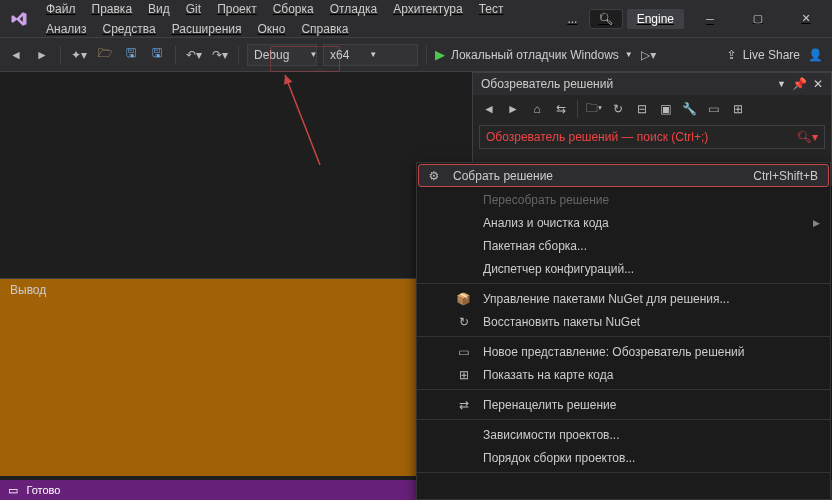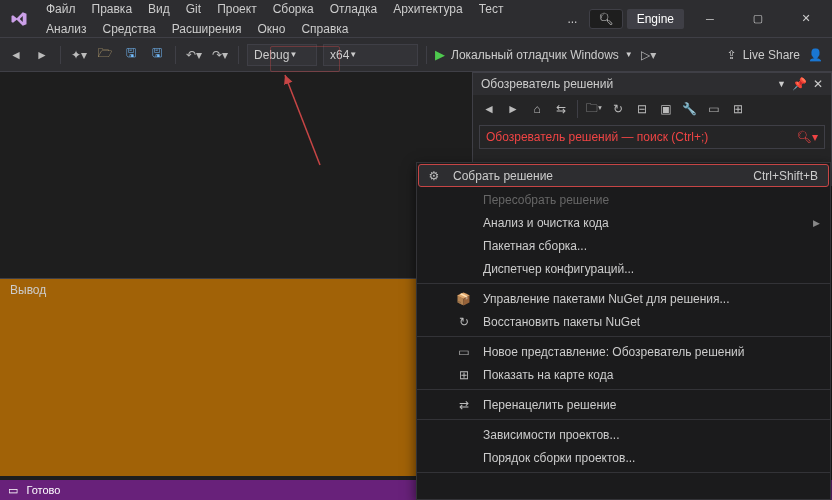--- a/index.html
+++ b/index.html
@@ -1,28 +1,28 @@
 <!DOCTYPE html>
 <html><head>
 <meta charset="utf-8">
 <style>
 * { margin:0; padding:0; box-sizing:border-box; font-family:"Segoe UI",Arial,sans-serif; user-select:none; }
 body { background:#1e1e1e; width:832px; height:500px; overflow:hidden; position:relative; }
-.titlebar { height:38px; background:#2d2d30; display:flex; align-items:center; border-bottom:1px solid #3f3f46; }
+.titlebar { height:38px; background:#2d2d30; display:flex; align-items:center; border-bottom:1px solid #3f3f46;text-decoration:underline; }
 .vs-logo { width:38px; height:38px; display:flex; align-items:center; justify-content:center; color:#fff; }
 .menus { display:flex; flex-wrap:wrap; flex:1; padding:2px 0; }
 .menu-item { color:#ccc; font-size:12px; padding:3px 8px; cursor:default; white-space:nowrap; }
 .title-right { display:flex; align-items:center; gap:4px; padding-right:4px; }
 .search-pill { display:flex; align-items:center; background:#1e1e1e; border:1px solid #3f3f46; border-radius:3px; padding:2px 8px; color:#ccc; font-size:12px; gap:6px;}
 .engine-pill { background:#3f3f46; color:#fff; font-size:12px; padding:3px 10px; border-radius:2px; }
 .win-btn { width:44px; height:30px; display:flex; align-items:center; justify-content:center; color:#ccc; font-size:11px; }
 .toolbar { height:34px; background:#2d2d30; display:flex; align-items:center; padding:0 6px; gap:6px; border-bottom:1px solid #3f3f46; }
 .tb-ico { width:20px; height:20px; display:flex; align-items:center; justify-content:center; color:#bbb; font-size:12px; }
 .tb-sep { width:1px; height:18px; background:#3f3f46; margin:0 2px; }
-.tb-drop { display:flex; align-items:center; height:22px; border:1px solid #3f3f46; background:#333337; color:#ccc; font-size:12px; padding:0 6px; }
+.tb-drop { display:flex; align-items:center; height:22px; border:1px solid #3f3f46; background:#333337; color:#ccc; font-size:12px; padding:0 6px; gap:20px; }
 .tb-drop.cfg{width:70px;} .tb-drop.plat{width:95px;}
 .play { color:#4ec94e; font-size:13px;}
 .start-dbg { color:#ccc; font-size:12px; display:flex; align-items:center; gap:6px;}
 .liveshare { color:#ccc; font-size:12px; display:flex; align-items:center; gap:6px; margin-left:auto;}
 .editor { position:absolute; top:72px; left:0; right:0; bottom:20px; background:#1e1e1e; }
 .sol-panel { position:absolute; top:72px; right:0; width:360px; height:114px; background:#252526; border:1px solid #3f3f46; }
 .sol-hdr { height:22px; display:flex; align-items:center; padding:0 8px; color:#ccc; font-size:12px; background:#2d2d30; }
 .sol-hdr .sp{flex:1;}
 .sol-tb { height:28px; display:flex; align-items:center; padding:0 6px; gap:4px;}
 .sol-tb .ic{width:20px;height:20px;display:flex;align-items:center;justify-content:center;color:#bbb;font-size:12px;}

